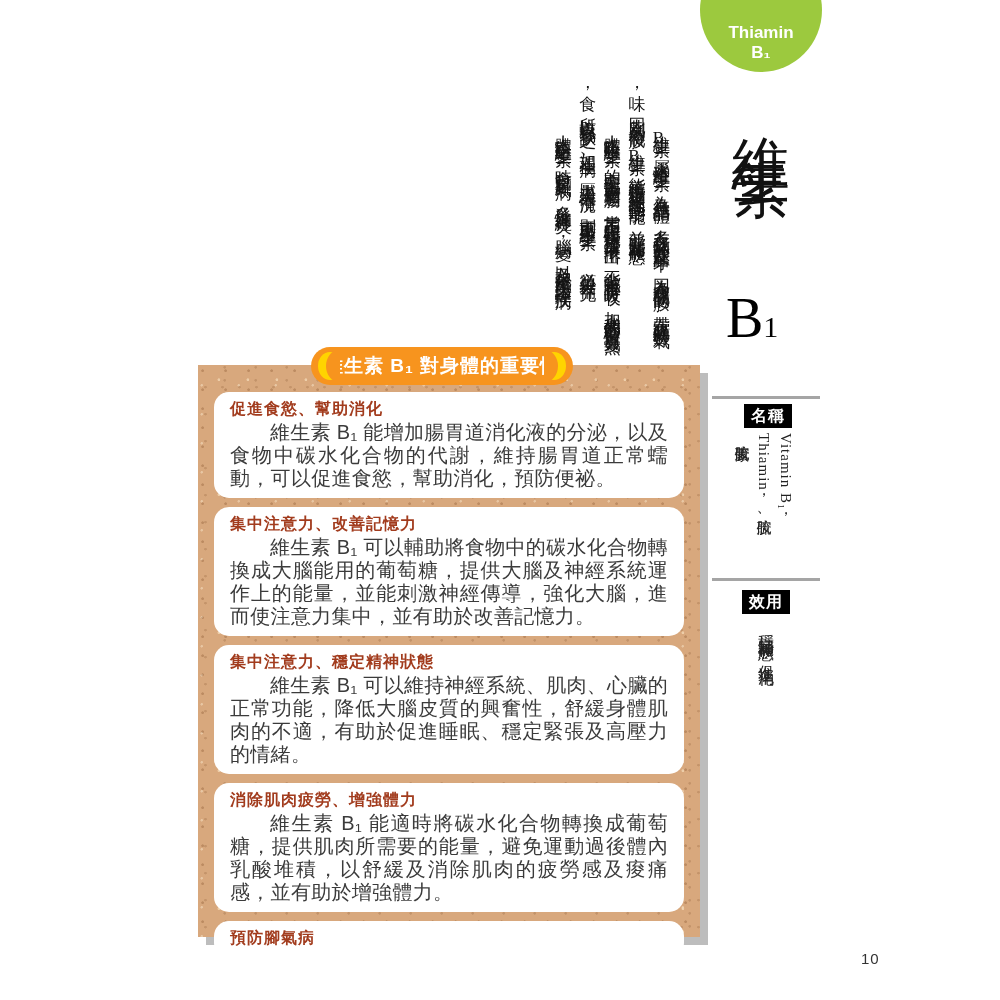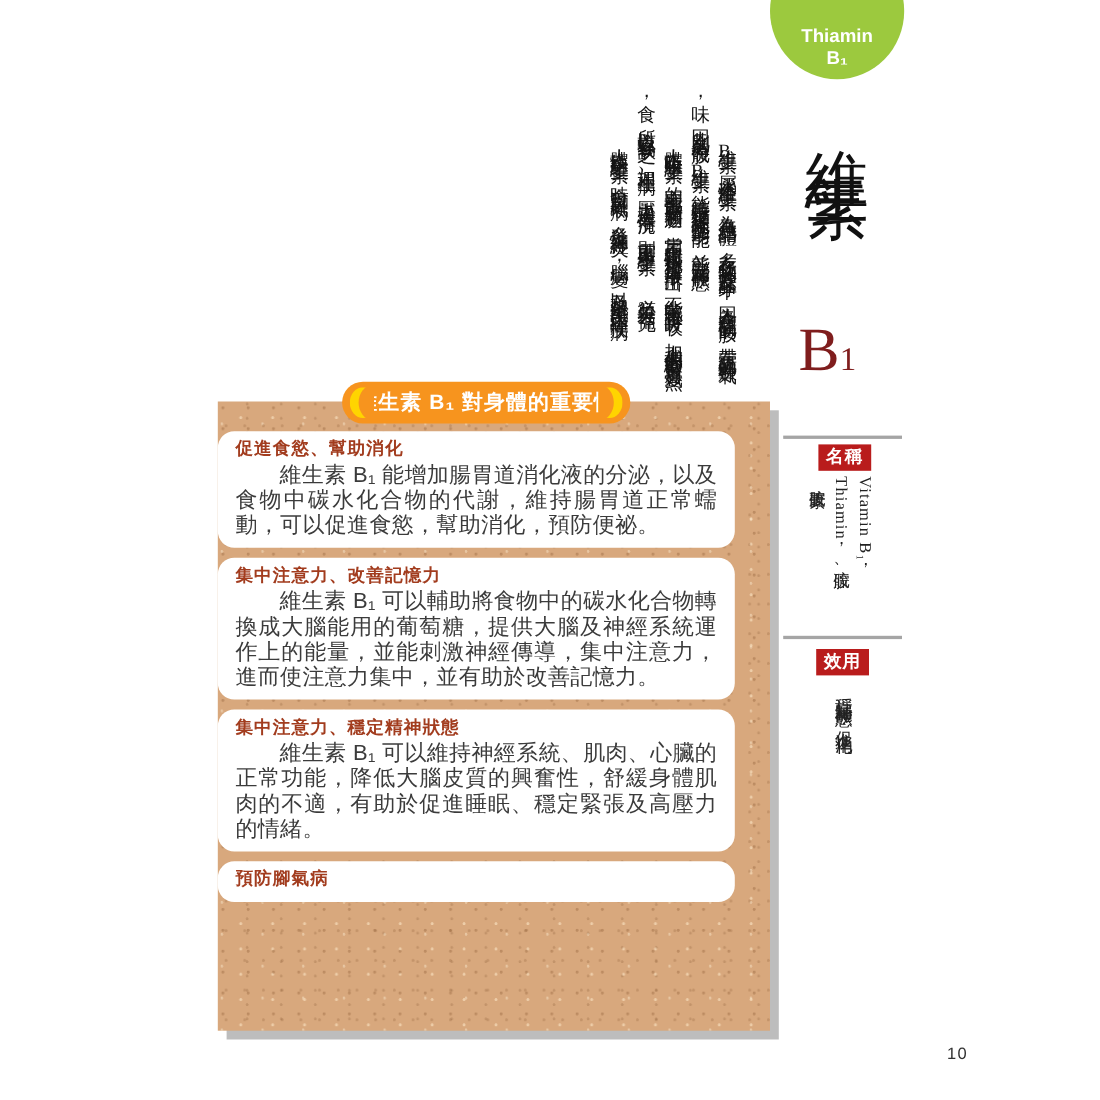--- a/index.html
+++ b/index.html
@@ -10,21 +10,21 @@
   .badge{position:absolute;left:700px;top:-52px;width:122px;height:124px;border-radius:50%;
          background:#9cc93e;display:flex;flex-direction:column;align-items:center;
          justify-content:flex-end;padding-bottom:9px;box-sizing:border-box;}
   .badge span{color:#fff;font-weight:bold;font-size:17px;line-height:20px;}
 
   
   .main-title{position:absolute;left:723px;top:90px;writing-mode:vertical-rl;
               text-orientation:upright;font-family:"Liberation Serif","DejaVu Serif",serif;
               font-size:58px;line-height:74px;letter-spacing:12px;color:#111;}
   .main-title-b{position:absolute;left:726px;top:290px;
-                font-family:"Liberation Serif","DejaVu Serif",serif;color:#7f1d1d;text-align:center;}
+                font-family:"Liberation Serif","DejaVu Serif",serif;color:#000000;text-align:center;}
   .main-title-b .big{font-size:56px;line-height:56px;}
   .main-title-b .sub{font-size:30px;}
 
   
   .intro{position:absolute;left:201px;top:82px;width:472px;height:258px;
          writing-mode:vertical-rl;text-orientation:upright;
          font-family:"Liberation Serif","DejaVu Serif",serif;
          font-size:17px;line-height:24.6px;letter-spacing:2.4px;color:#141414;}
   .intro p{margin:0;text-indent:40px;}
   .tcy{text-combine-upright:all;-webkit-text-combine:horizontal;letter-spacing:0;}
@@ -33,21 +33,21 @@
   .kraft{position:absolute;left:198px;top:365px;width:502px;height:572px;box-sizing:border-box;
          background-color:#d8a87d;
          background-image:
            radial-gradient(circle at 20% 30%, rgba(115,66,28,.28) 1px, transparent 1.7px),
            radial-gradient(circle at 72% 64%, rgba(255,236,205,.55) 1px, transparent 1.7px),
            radial-gradient(circle at 44% 82%, rgba(115,66,28,.20) 1px, transparent 1.6px),
            radial-gradient(circle at 86% 18%, rgba(96,52,18,.18) 1px, transparent 1.6px),
            radial-gradient(circle at 10% 70%, rgba(255,244,220,.4) 1px, transparent 1.5px);
          background-size:23px 19px,29px 23px,17px 27px,31px 13px,37px 29px;
          box-shadow:8px 8px 0 #bdbdbd;
-         display:flex;flex-direction:column;gap:9px;padding-top:27px;}
+         display:flex;flex-direction:column;align-items:center;gap:9px;padding-top:27px;}
 
   
   .banner{position:absolute;left:311px;top:347px;width:262px;height:38px;border-radius:19px;
           background:#f7941e;display:flex;align-items:center;justify-content:center;z-index:3;}
   .banner .txt{color:#fff;font-weight:bold;font-size:19px;letter-spacing:1px;}
   .cres{position:absolute;top:5px;width:22px;height:28px;overflow:hidden;}
   .cres i{position:absolute;left:0;top:0;width:24px;height:28px;border-radius:50%;background:#ffd400;}
   .cres b{position:absolute;left:8px;top:-2px;width:26px;height:32px;border-radius:50%;background:#f7941e;}
   .cres.l{left:7px;}
   .cres.r{right:7px;transform:scaleX(-1);}
@@ -55,21 +55,21 @@
   
   .card{width:470px;box-sizing:border-box;background:#fff;border-radius:15px;
         padding:7px 16px 8px 16px;}
   .card h3{margin:0 0 2px 0;font-size:16px;line-height:20px;color:#a23c1e;font-weight:bold;
            letter-spacing:1px;}
   .card p{margin:0;font-size:20px;line-height:23px;color:#3b3b3b;text-indent:2em;
           letter-spacing:.3px;text-align:justify;}
 
   
   .rule{position:absolute;width:108px;height:3px;background:#a5a5a5;}
-  .side-label{position:absolute;background:#b91c1c;color:#fff;font-weight:bold;font-size:16px;
+  .side-label{position:absolute;background:#000000;color:#fff;font-weight:bold;font-size:16px;
               line-height:16px;padding:4px 7px;letter-spacing:1px;}
   .side-text{writing-mode:vertical-rl;text-orientation:mixed;white-space:pre-line;
              font-family:"Liberation Serif","DejaVu Serif",serif;color:#222;position:absolute;}
   .name-text{left:719px;top:433px;width:78px;height:168px;font-size:15px;line-height:22px;
              letter-spacing:1px;}
   .effect-text{left:750px;top:622px;width:28px;height:210px;font-size:16px;line-height:24px;
                letter-spacing:2px;}
 
   .page-num{position:absolute;left:817px;top:950px;font-size:15px;color:#333;letter-spacing:1px;margin-left:44px;}
 </style>
@@ -94,25 +94,29 @@
     <p>人體缺乏維生素<span class="tcy">B₁</span>時會引起腳氣病、多發性神經炎、腦病變，以及魏尼凱氏失語症等疾病。</p>
   </div>
 
   <div class="kraft">
     <div class="card">
       <h3>促進食慾、幫助消化</h3>
       <p>維生素 B₁ 能增加腸胃道消化液的分泌，以及食物中碳水化合物的代謝，維持腸胃道正常蠕動，可以促進食慾，幫助消化，預防便祕。</p>
     </div>
     <div class="card">
       <h3>集中注意力、改善記憶力</h3>
-      <p>維生素 B₁ 可以輔助將食物中的碳水化合物轉換成大腦能用的葡萄糖，提供大腦及神經系統運作上的能量，並能刺激神經傳導，集中注意力，進而使注意力集中，並有助於改善記憶力。</p>
+      <p>維生素 B₁ 可以輔助將食物中的碳水化合物轉換成大腦能用的葡萄糖，提供大腦及神經系統運作上的能量，並能刺激神經傳導，強化大腦，進而使注意力集中，並有助於改善記憶力。</p>
     </div>
     <div class="card">
       <h3>集中注意力、穩定精神狀態</h3>
       <p>維生素 B₁ 可以維持神經系統、肌肉、心臟的正常功能，降低大腦皮質的興奮性，舒緩身體肌肉的不適，有助於促進睡眠、穩定緊張及高壓力的情緒。</p>
+    </div>
+    <div class="card">
+      <h3>消除肌肉疲勞、增強體力</h3>
+      <p>維生素 B₁ 能適時將碳水化合物轉換成葡萄糖，提供肌肉所需要的能量，避免運動過後體內乳酸堆積，以舒緩及消除肌肉的疲勞感及痠痛感，並有助於增強體力。</p>
     </div>
     <div class="card">
       <h3>預防腳氣病</h3>
     </div>
   </div>
 
   <div class="banner">
     <span class="cres l">
         <i></i>
         <b></b>

